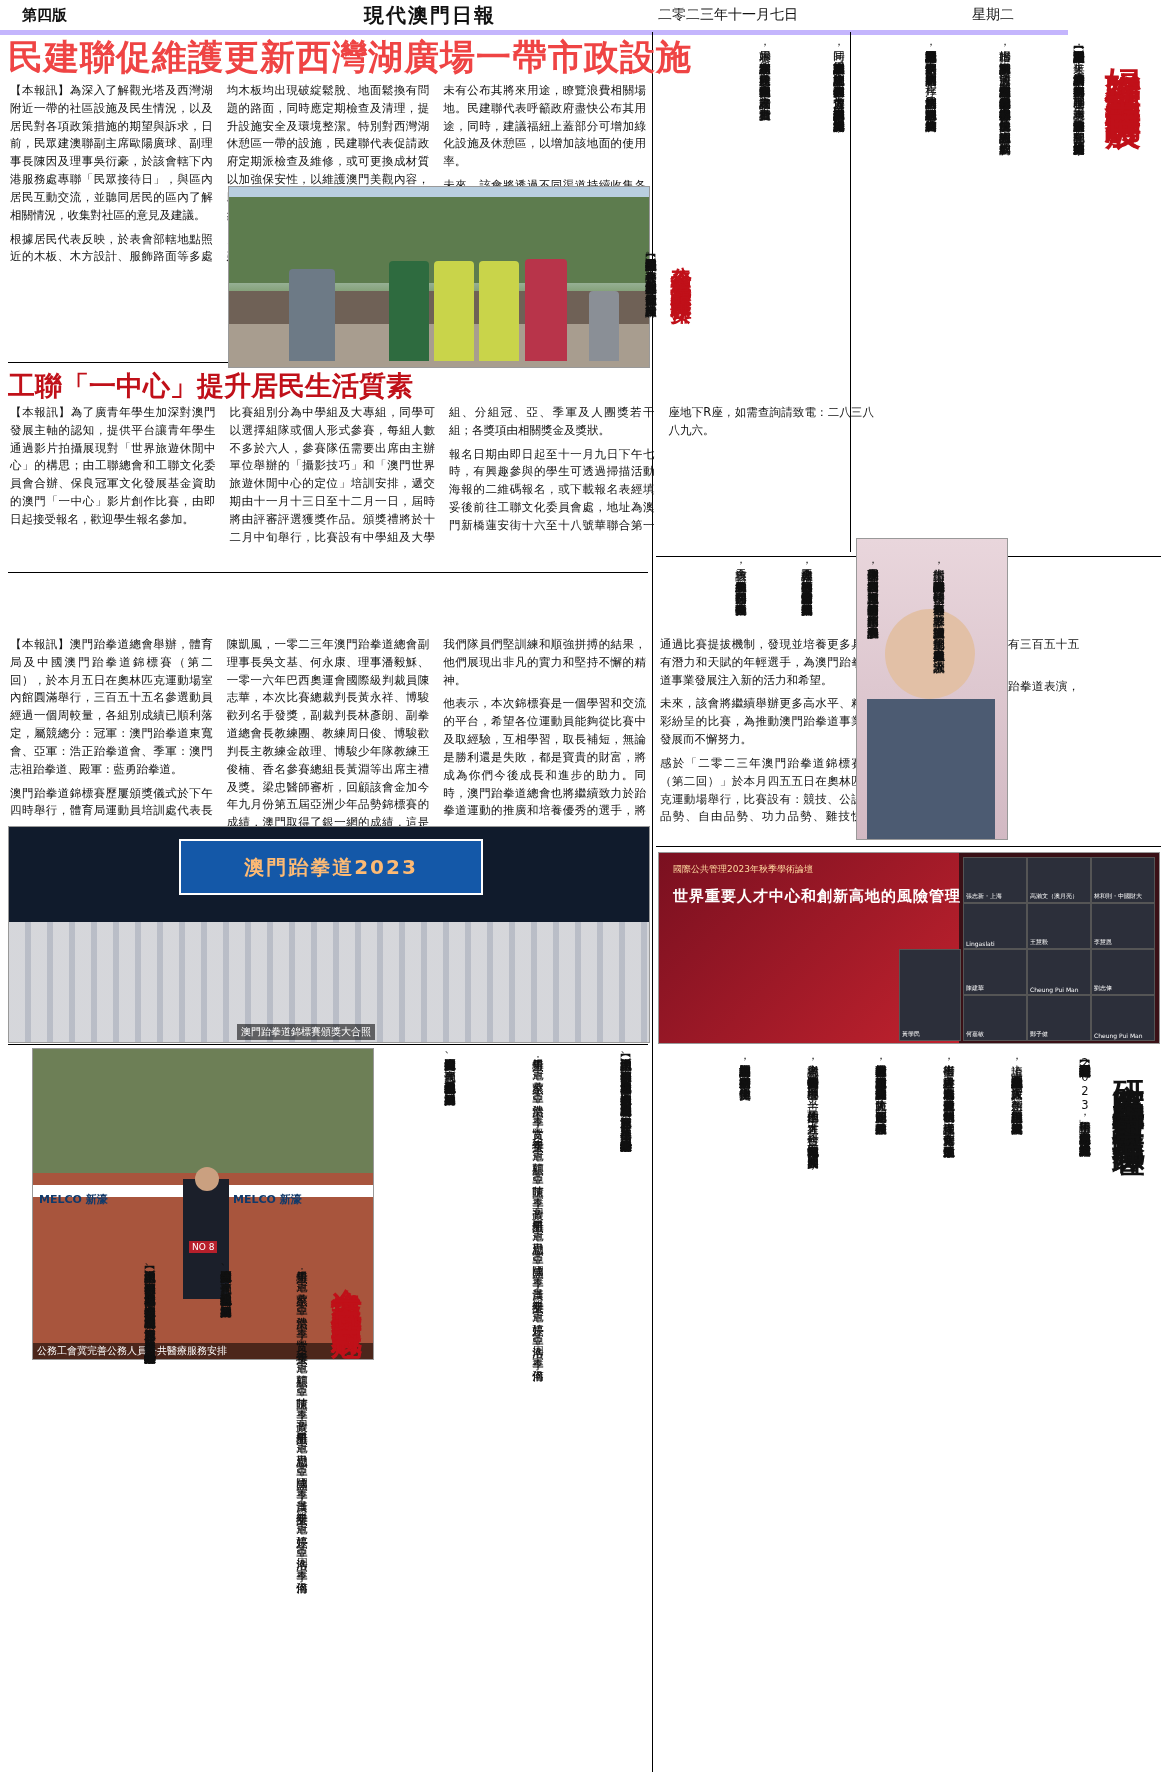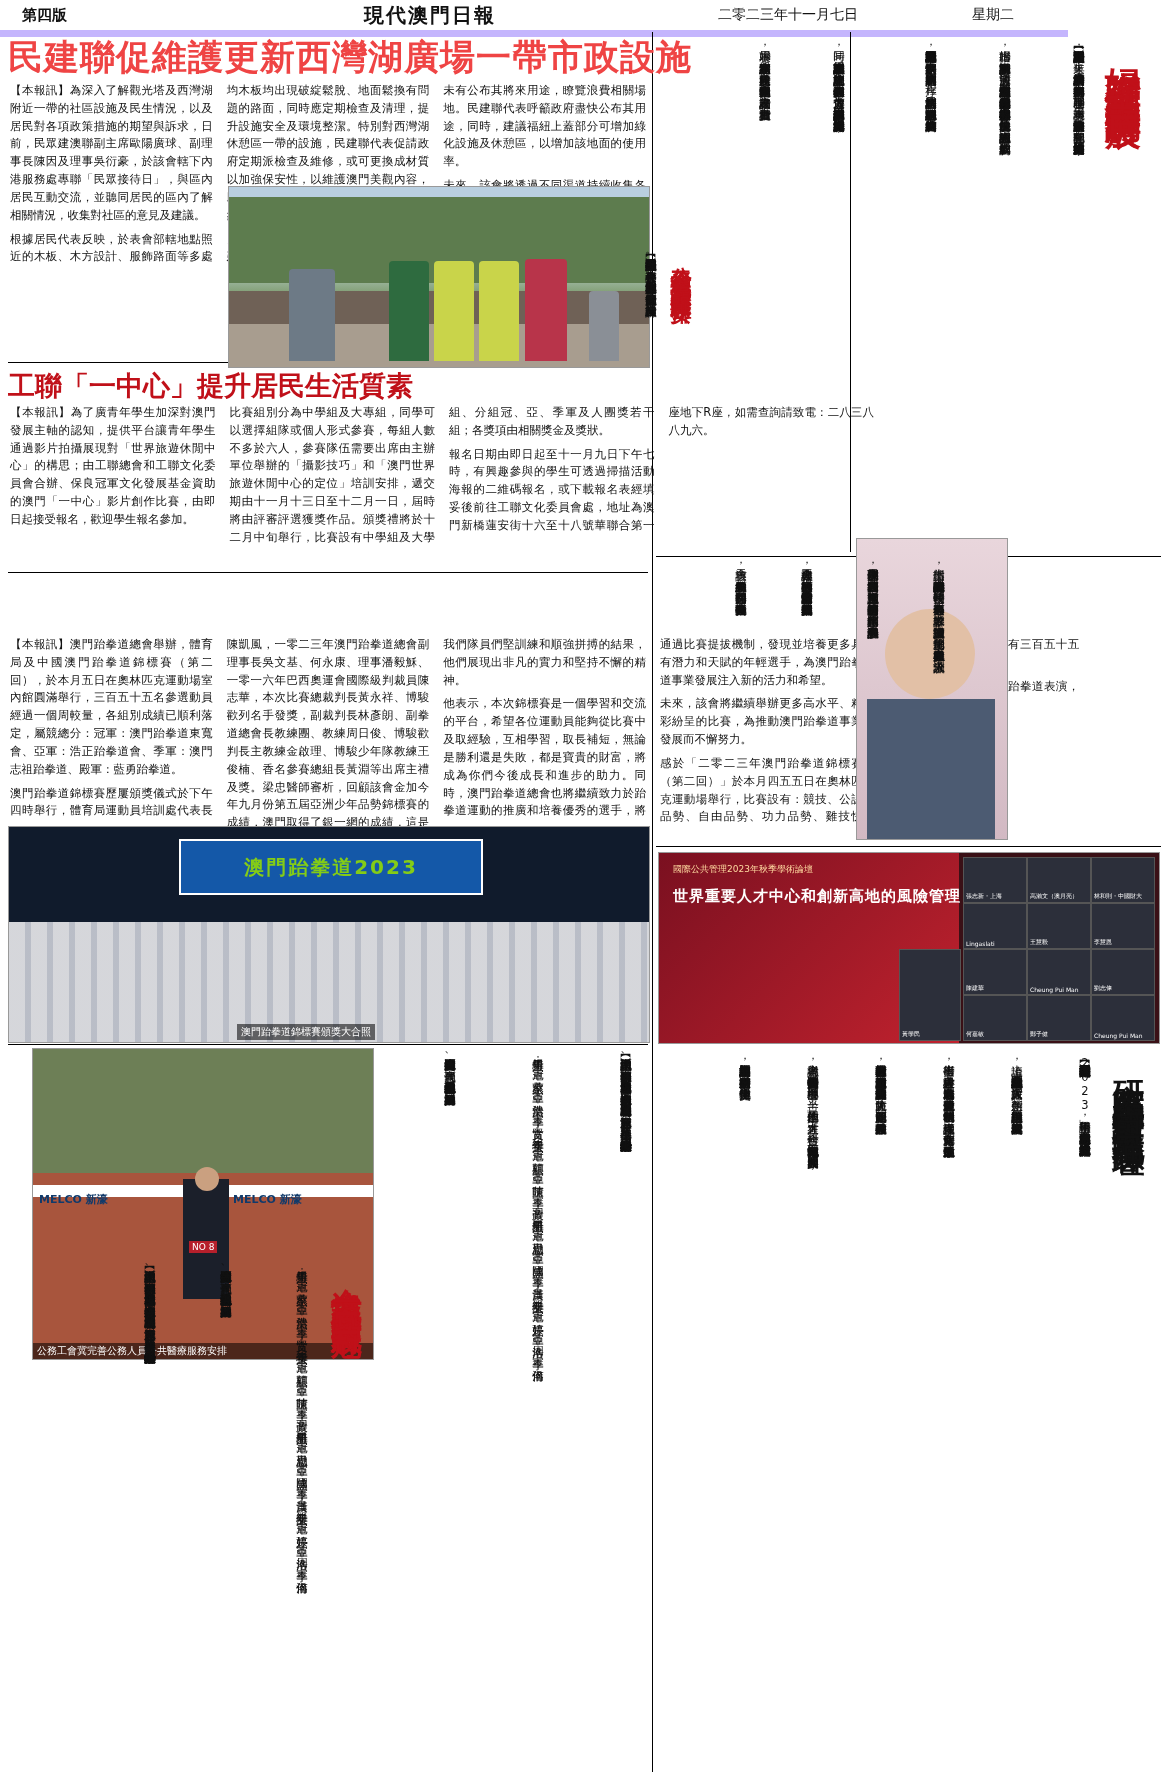--- a/index.html
+++ b/index.html
@@ -6,26 +6,26 @@
   body{
     width:1165px;height:1772px;
     font-family:"DejaVu Sans","Liberation Sans",sans-serif;
     color:#111;position:relative;overflow:hidden;
   }
   .page{position:relative;width:1165px;height:1772px;}
 
   
   .masthead{
     position:absolute;left:0;top:0;width:1068px;height:30px;
-    border-bottom:7px solid #c4b5fd;
+    border-bottom:5px solid #c4b5fd;
     display:flex;align-items:center;
   }
   .mh-left{width:180px;padding-left:22px;font-size:15px;font-weight:bold;}
   .mh-center{flex:1;text-align:center;font-size:20px;font-weight:bold;letter-spacing:2px;}
-  .mh-date{width:260px;text-align:center;font-size:14px;}
+  .mh-date{width:260px;font-size:14px;}
   .mh-day{width:150px;text-align:center;font-size:14px;}
   .cap{
     font-size:10px;color:#fff;background:rgba(0,0,0,.55);
     padding:1px 4px;position:absolute;
   }
 
   
   .lead-head{
     position:absolute;left:8px;top:34px;width:640px;height:44px;
     font-size:35px;font-weight:bold;color:#ef4444;letter-spacing:1px;
@@ -169,21 +169,21 @@
     <p>【本報訊】澳門跆拳道總會舉辦，體育局及中國澳門跆拳道錦標賽（第二回），於本月五日在奧林匹克運動場室內館圓滿舉行，三百五十五名參選動員經過一個周較量，各組別成績已順利落定，屬競總分：冠軍：澳門跆拳道東寬會、亞軍：浩正跆拳道會、季軍：澳門志祖跆拳道、殿軍：藍勇跆拳道。</p>
     <p>澳門跆拳道錦標賽歷屢頒獎儀式於下午四時舉行，體育局運動員培訓處代表長陳凱風，一零二三年澳門跆拳道總會副理事長吳文基、何永康、理事潘毅穌、一零一六年巴西奧運會國際級判裁員陳志華，本次比賽總裁判長黃永祥、博駿歡列名手發獎，副裁判長林彥朗、副拳道總會長教練團、教練周日俊、博駿歡判長主教練金啟理、博駿少年隊教練王俊楠、香名參賽總組長黃淵等出席主禮及獎。梁忠醫師審析，回顧該會金加今年九月份第五屆亞洲少年品勢錦標賽的成績，澳門取得了銀一網的成績，這是我們隊員們堅訓練和順強拼搏的結果，他們展現出非凡的實力和堅持不懈的精神。</p>
     <p>他表示，本次錦標賽是一個學習和交流的平台，希望各位運動員能夠從比賽中及取經驗，互相學習，取長補短，無論是勝利還是失敗，都是寶貴的財富，將成為你們今後成長和進步的助力。同時，澳門跆拳道總會也將繼續致力於跆拳道運動的推廣和培養優秀的選手，將通過比賽提拔機制，發現並培養更多具有潛力和天賦的年輕選手，為澳門跆拳道事業發展注入新的活力和希望。</p>
     <p>未來，該會將繼續舉辦更多高水平、精彩紛呈的比賽，為推動澳門跆拳道事業發展而不懈努力。</p>
     <p>感於「二零二三年澳門跆拳道錦標賽（第二回）」於本月四五五日在奧林匹克運動場舉行，比賽設有：競技、公認品勢、自由品勢、功力品勢、雞技快腿、功力擊破等項目，共有三百五十五名運動員參賽。</p>
     <p>在閉幕頒獎禮舉辦行精彩跆拳道表演，場面熱鬧。</p>
   </div>
 
   <div class="photo3">
     <div style="position:absolute;left:0;top:0;width:100%;height:46%;background:#101b2c;"></div>
-    <div style="position:absolute;left:170px;top:12px;width:300px;height:52px;background:#1458a8;border:2px solid #fff;color:#84cc16;font-size:20px;font-weight:bold;display:flex;align-items:center;justify-content:center;letter-spacing:2px;">澳門跆拳道2023</div>
+    <div style="position:absolute;left:170px;top:12px;width:300px;height:52px;background:#1458a8;border:2px solid #fff;color:#fdba74;font-size:20px;font-weight:bold;display:flex;align-items:center;justify-content:center;letter-spacing:2px;">澳門跆拳道2023</div>
     <div style="position:absolute;left:0;bottom:0;width:100%;height:56%;background:#2e3a52;"></div>
     <div style="position:absolute;left:0;bottom:0;width:100%;height:56%;background:repeating-linear-gradient(90deg,#e8e8ea 0 16px,#c9ccd4 16px 22px);opacity:.9;"></div>
     <div class="cap" style="left:228px;bottom:2px;">澳門跆拳道錦標賽頒獎大合照</div>
   </div>
 
   <div class="photo4">
     <div style="position:absolute;left:0;top:0;width:100%;height:40%;background:#6d7f56;"></div>
     <div style="position:absolute;left:0;top:40%;width:100%;height:60%;background:#a8553d;"></div>
     <div style="position:absolute;left:0;top:44%;width:100%;height:12px;background:#fff;"></div>
     <div style="position:absolute;left:6px;top:46%;font-size:11px;font-weight:bold;color:#103a6b;">MELCO 新濠</div>

